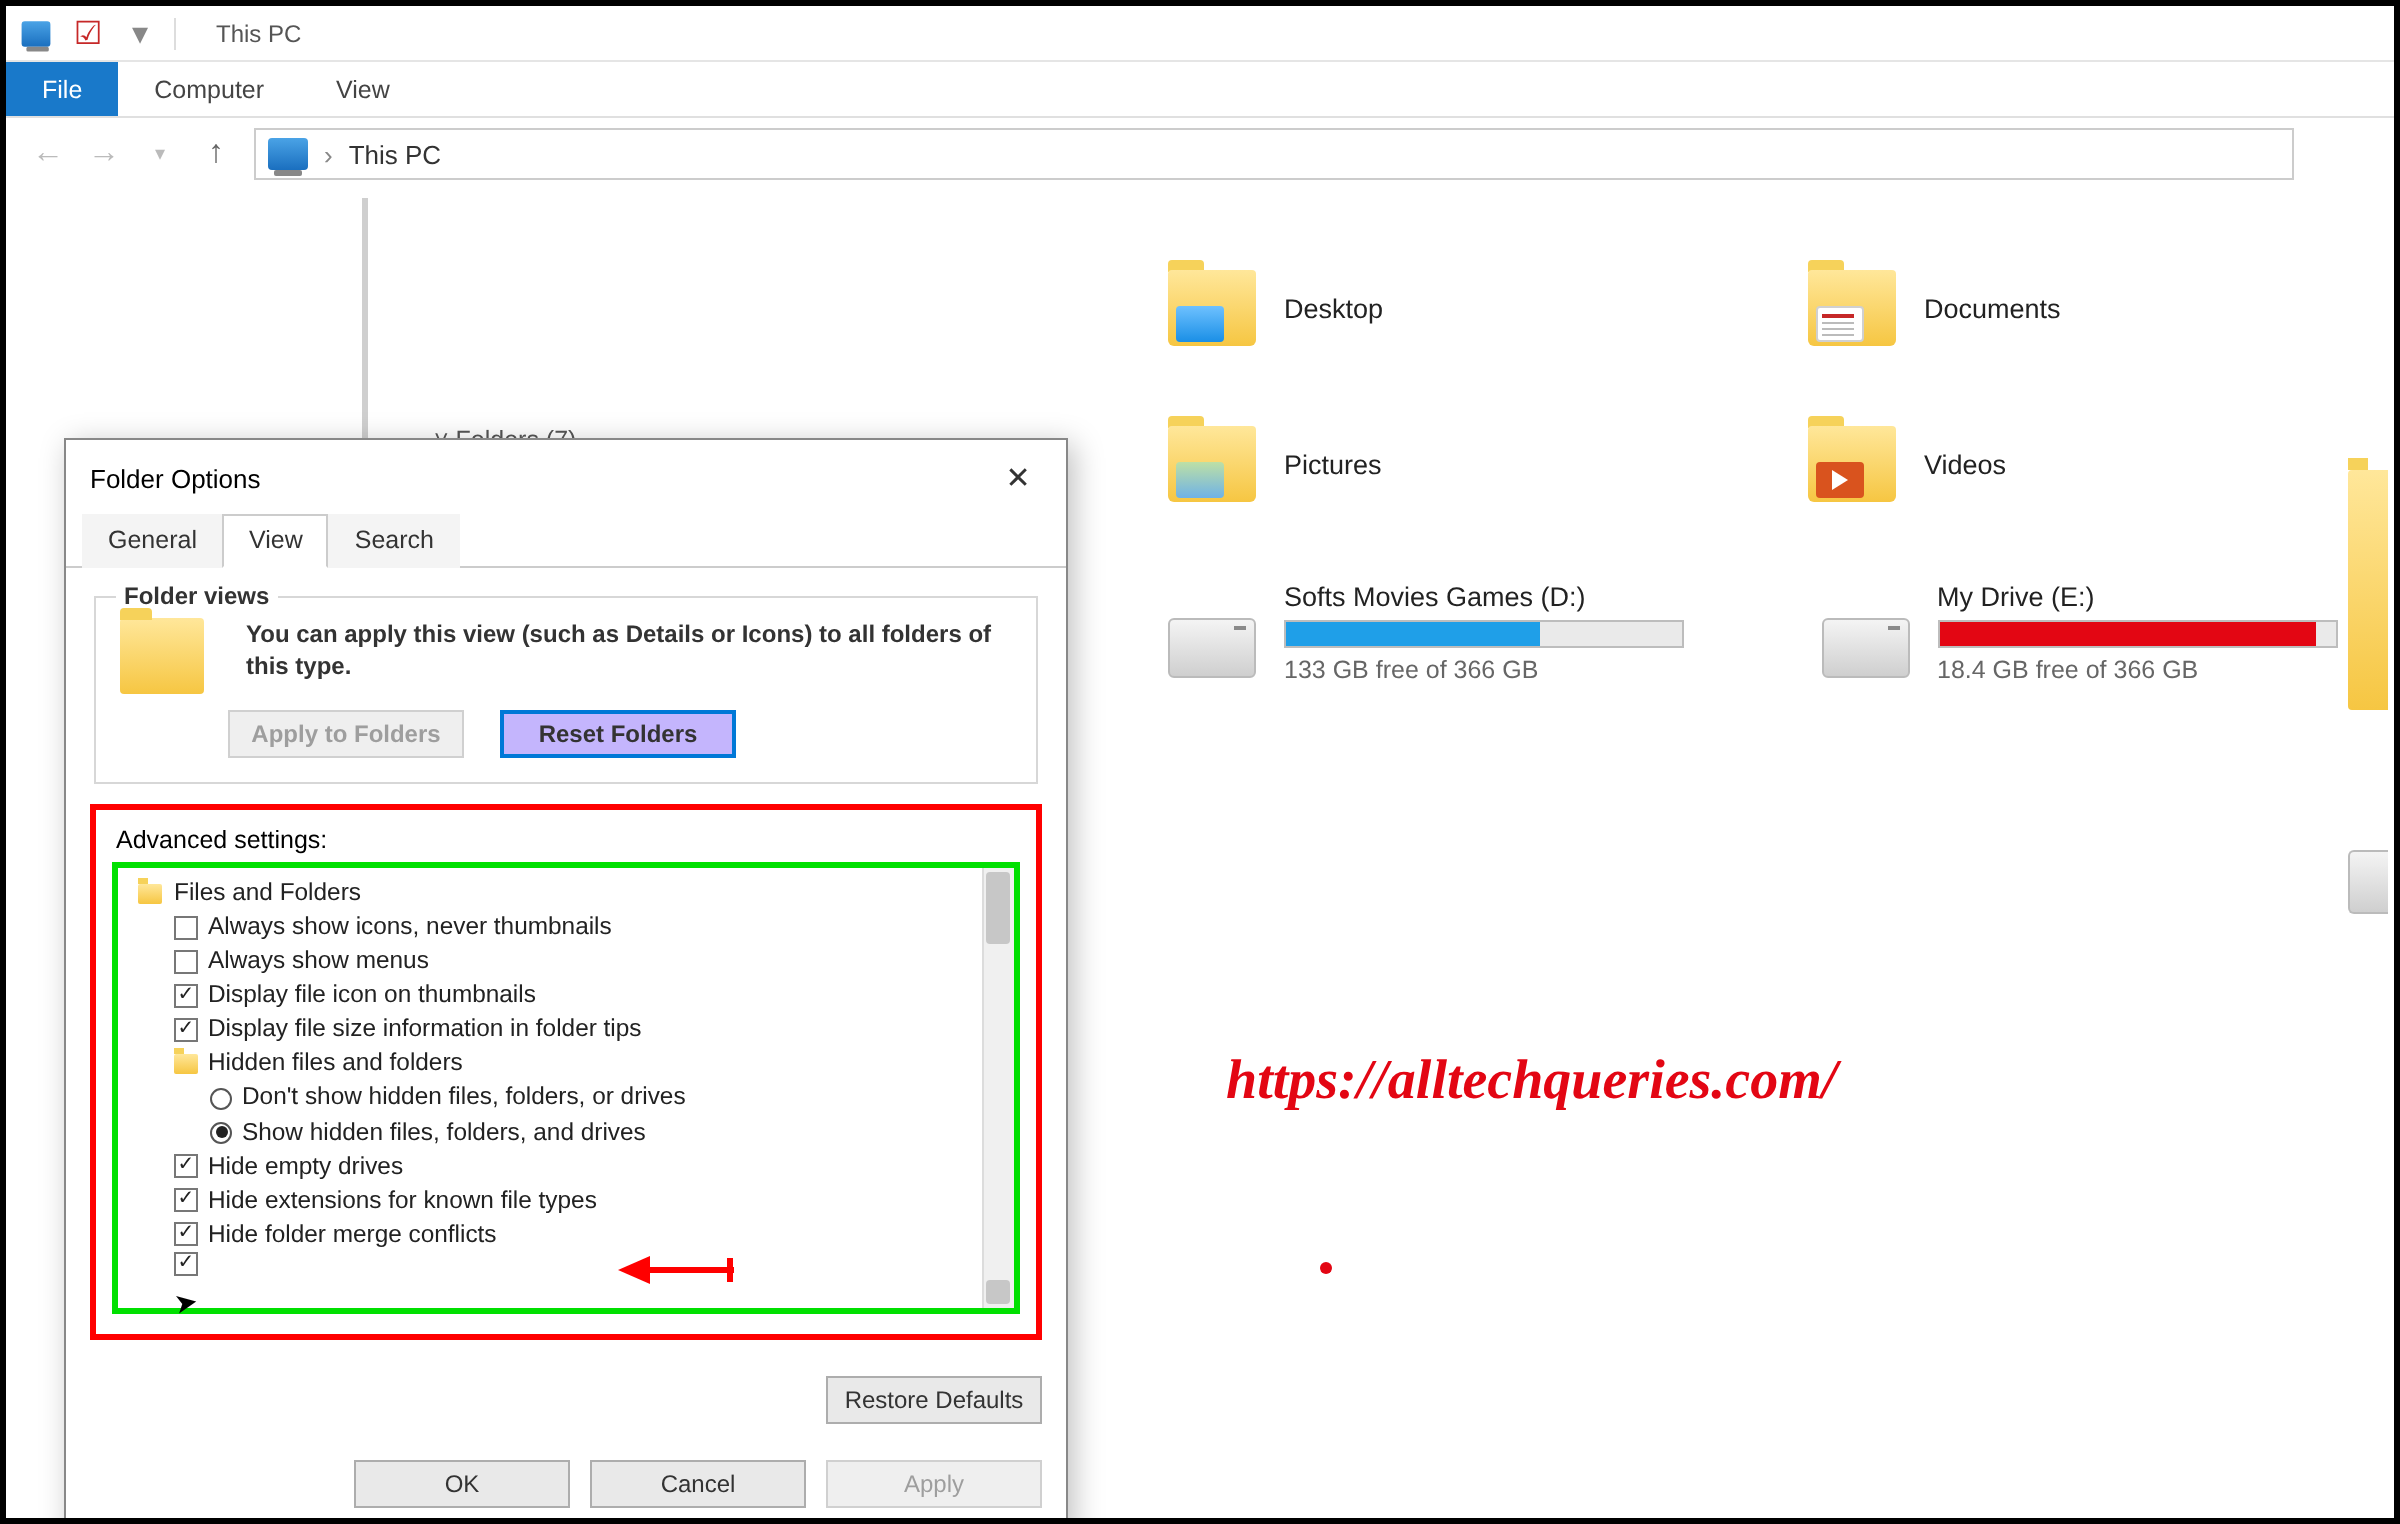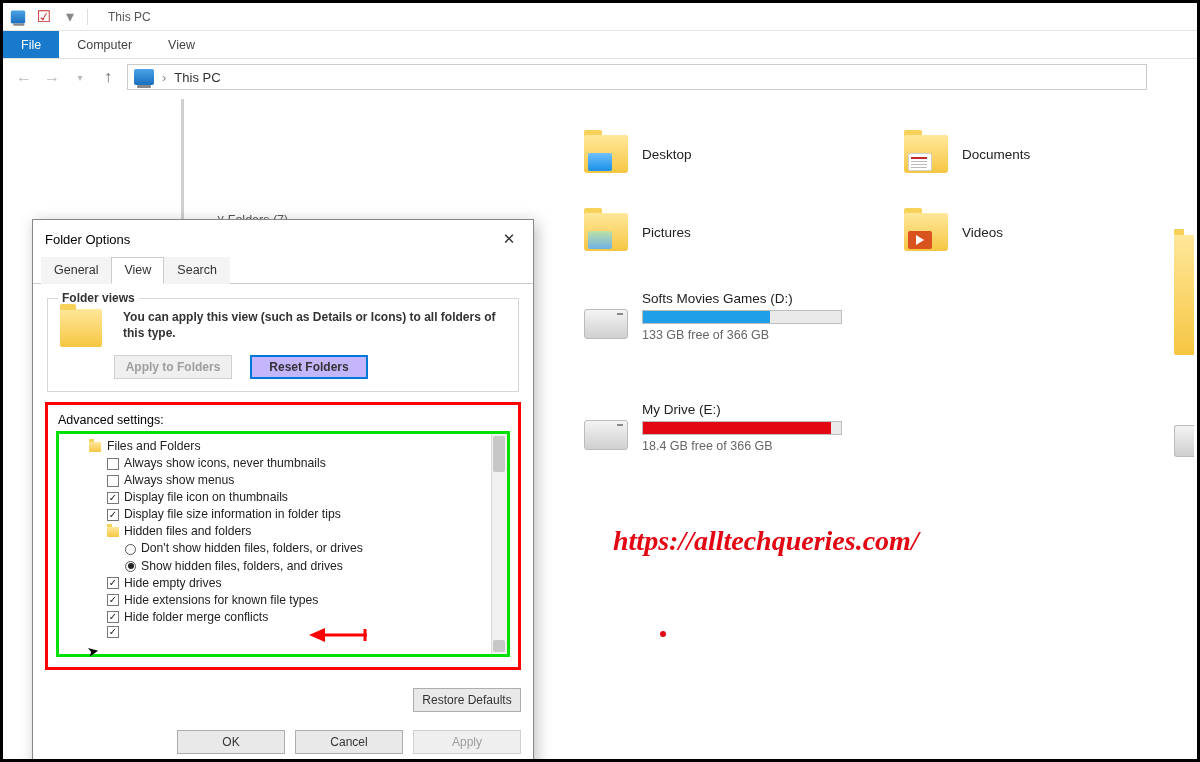--- a/index.html
+++ b/index.html
@@ -35,21 +35,21 @@
 .folder-tab { position:absolute; top:-5px; left:0; width:18px; height:6px; background:#f6d25a; border-radius:2px 2px 0 0;}
 .folder-inset { position:absolute; bottom:2px; left:4px; width:24px; height:18px; border-radius:2px; }
 .inset-blue{ background: linear-gradient(#6ec1ff,#1a8fe6);}
 .inset-doc{ background:#fff; border:1px solid #d0d0d0;}
 .inset-doc::before{content:"";position:absolute;left:2px;top:3px;width:16px;height:2px;background:#c62828;}
 .inset-doc::after{content:"";position:absolute;left:2px;top:7px;width:16px;height:8px;background:repeating-linear-gradient(#bbb,#bbb 1px,transparent 1px,transparent 3px);}
 .inset-pic{ background: linear-gradient(#bde0a5,#6fb2e6);}
 .inset-vid{ background:#d9531e; }
 .inset-vid::after{content:"";position:absolute;left:8px;top:4px;border-left:8px solid #fff;border-top:5px solid transparent;border-bottom:5px solid transparent;}
 
-.drives-row { display: flex; gap: 60px; padding-left: 348px; flex-direction: column; }
+.drives-row { display: flex; gap: 60px; padding-left: 348px; }
 .drive-item { display: flex; gap: 14px; font-size: 13.5px; width: 280px; }
 .drive-ico { width: 44px; height: 30px; background: linear-gradient(#f4f4f4,#cfcfcf); border-radius: 3px; border:1px solid #bbb; position:relative; margin-top:18px;}
 .drive-ico::after{content:"";position:absolute;top:3px;right:4px;width:6px;height:2px;background:#8a8a8a;}
 .drive-info .name{ color:#222; margin-bottom:4px;}
 .drive-bar{ width:200px; height:14px; border:1px solid #bdbdbd; background:#eaeaea; margin-bottom:4px; position:relative;}
 .drive-fill{ position:absolute; left:0; top:0; bottom:0; }
 .drive-free{ font-size:12.5px; color:#666;}
 
 .watermark { position:absolute; left:610px; top:430px; font-weight:bold; font-style:italic; font-family: Georgia, "Times New Roman", serif; font-size:28px; color:#e30613; }
 .reddot { position:absolute; left:657px; top:536px; width:6px; height:6px; background:#e30613; border-radius:50%; }
@@ -71,21 +71,21 @@
 .fv-ico{ width:42px; height:38px; background:linear-gradient(#ffe79a,#f6c642); border-radius:2px; position:relative; flex-shrink:0;}
 .fv-ico::before{content:"";position:absolute;top:-5px;left:0;width:16px;height:6px;background:#f6d25a;border-radius:2px 2px 0 0;}
 .fv-text{ font-size:12px; color:#333; line-height:1.35;}
 .fv-btns{ display:flex; gap:18px; margin-top:8px; margin-left:54px;}
 .winbtn{ min-width:118px; height:24px; font-size:12px; border:1px solid #adadad; background:#e9e9e9; color:#333; display:flex; align-items:center; justify-content:center;}
 .winbtn.disabled{ color:#9e9e9e; background:#efefef; border-color:#d0d0d0;}
 .winbtn.accent{ border:2px solid #0078d7; background:#c4b5fd;}
 
 .adv-wrap{ border:3px solid #ff0000; padding:6px 8px 10px; }
 .adv-label{ font-size:12.5px; margin:2px 0 4px 2px;}
-.adv-box{ border:3px solid #00e000; height:226px; position:relative; background:#fff; overflow:hidden;padding-left:20px;}
+.adv-box{ border:3px solid #00e000; height:226px; position:relative; background:#fff; overflow:hidden;}
 .adv-scroll{ position:absolute; right:0; top:0; bottom:0; width:16px; background:#f0f0f0; border-left:1px solid #dcdcdc;}
 .adv-thumb{ position:absolute; right:2px; top:2px; width:12px; height:36px; background:#c7c7c7; border-radius:2px;}
 .adv-thumb.bot{ top:auto; bottom:2px; height:12px; background:#c7c7c7;}
 .tree{ font-size:12.2px; color:#222; padding:4px 18px 4px 6px; line-height:1.4;}
 .tree .hdr{ display:flex; align-items:center; gap:6px; margin-left:4px;}
 .tree .miniico{ width:12px; height:10px; background:linear-gradient(#ffe79a,#f6c642); border-radius:1px; display:inline-block; position:relative;}
 .tree .miniico::before{content:"";position:absolute;top:-3px;left:0;width:5px;height:3px;background:#f6d25a;}
 .tree .row{ display:flex; align-items:center; gap:5px; margin-left:22px;}
 .tree .row.sub{ margin-left:40px;}
 .cb{ width:12px; height:12px; border:1px solid #777; display:inline-flex; align-items:center; justify-content:center; font-size:10px; color:#222; flex-shrink:0;}

